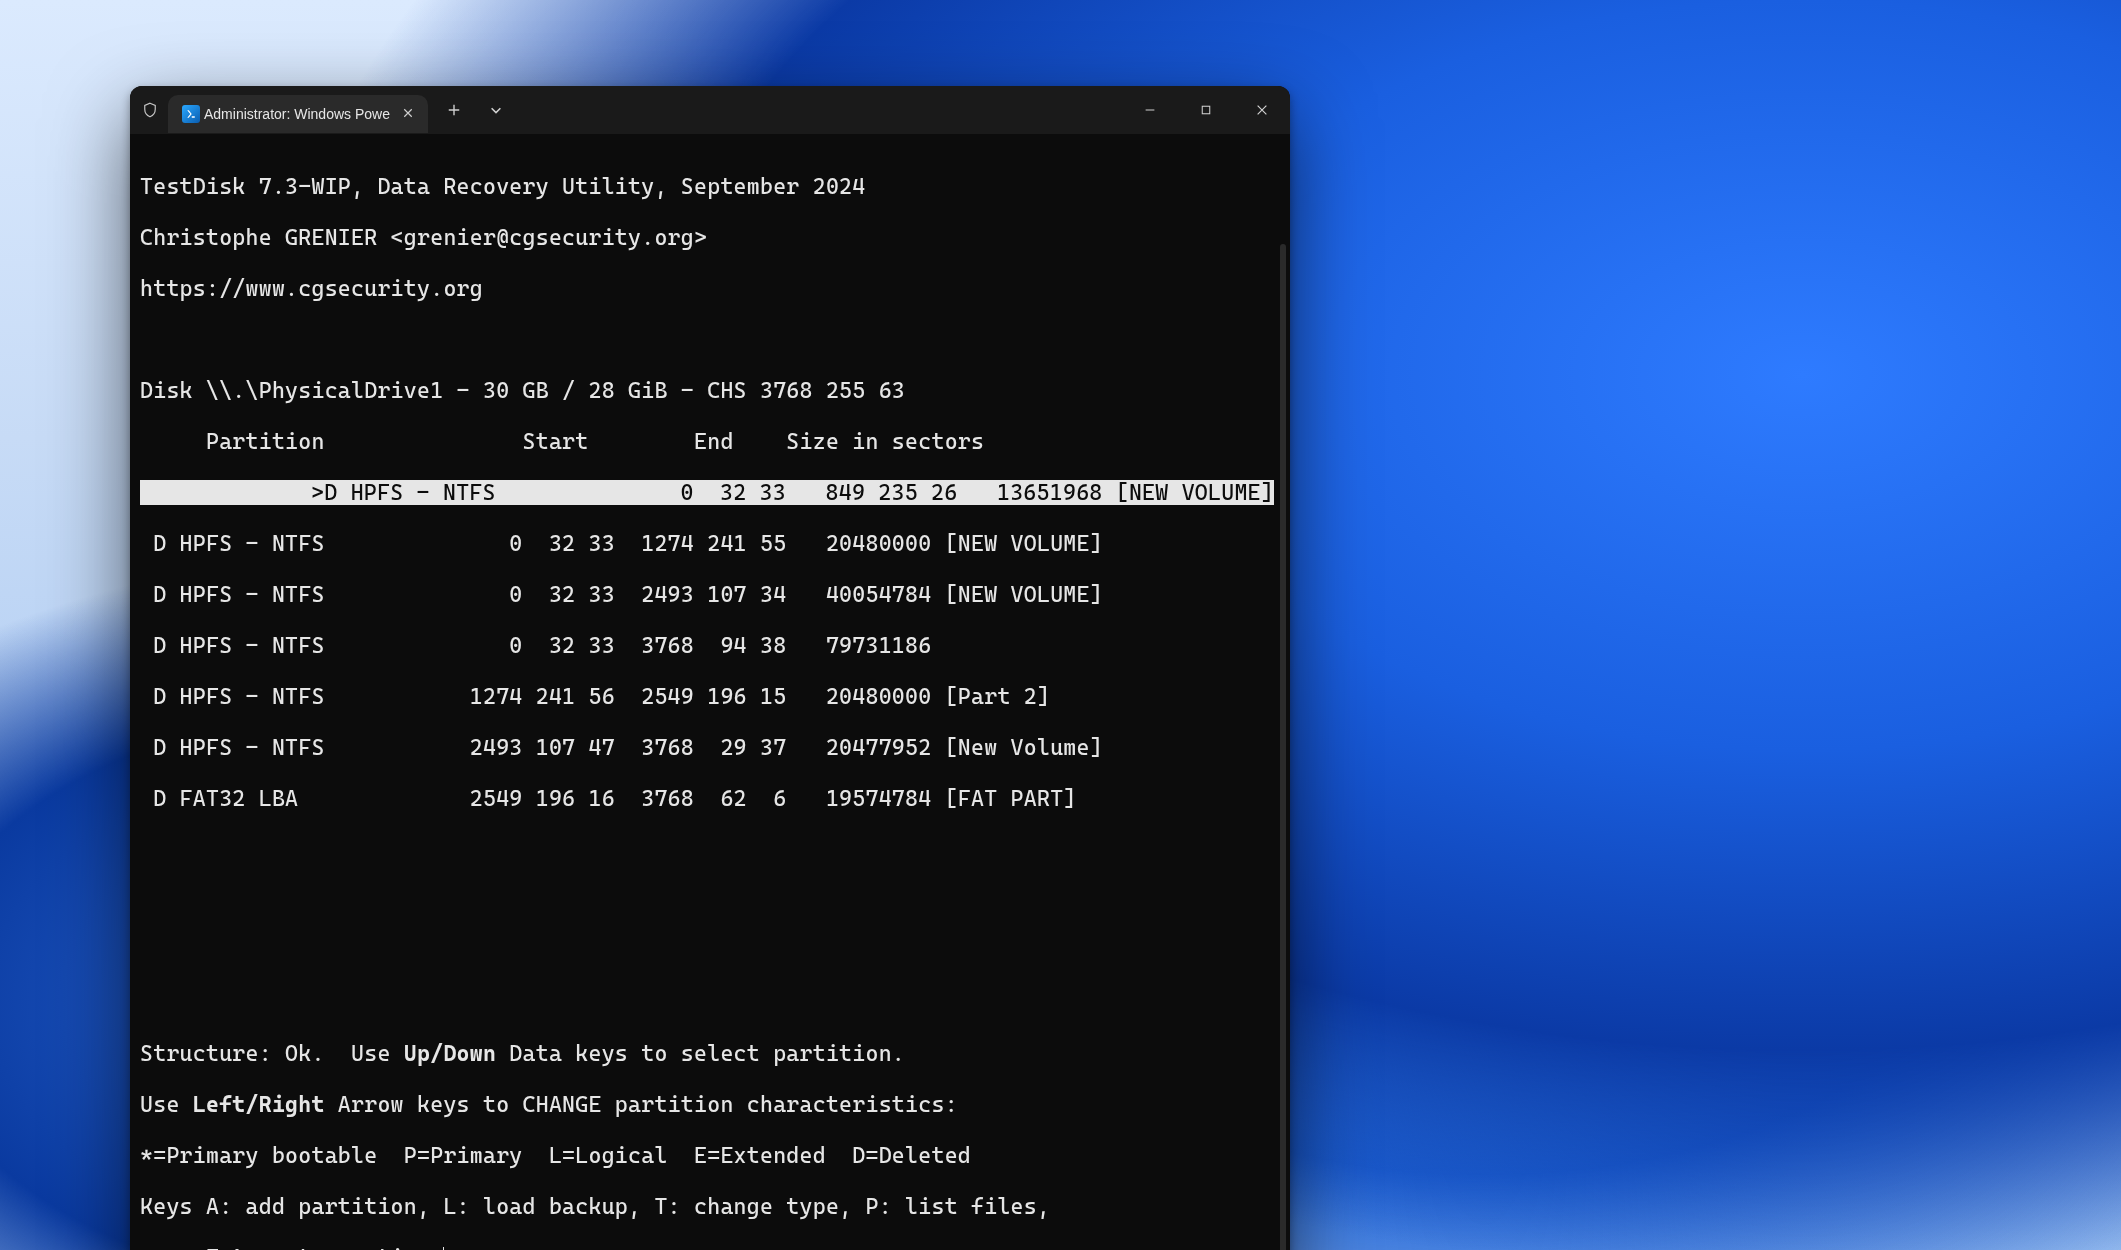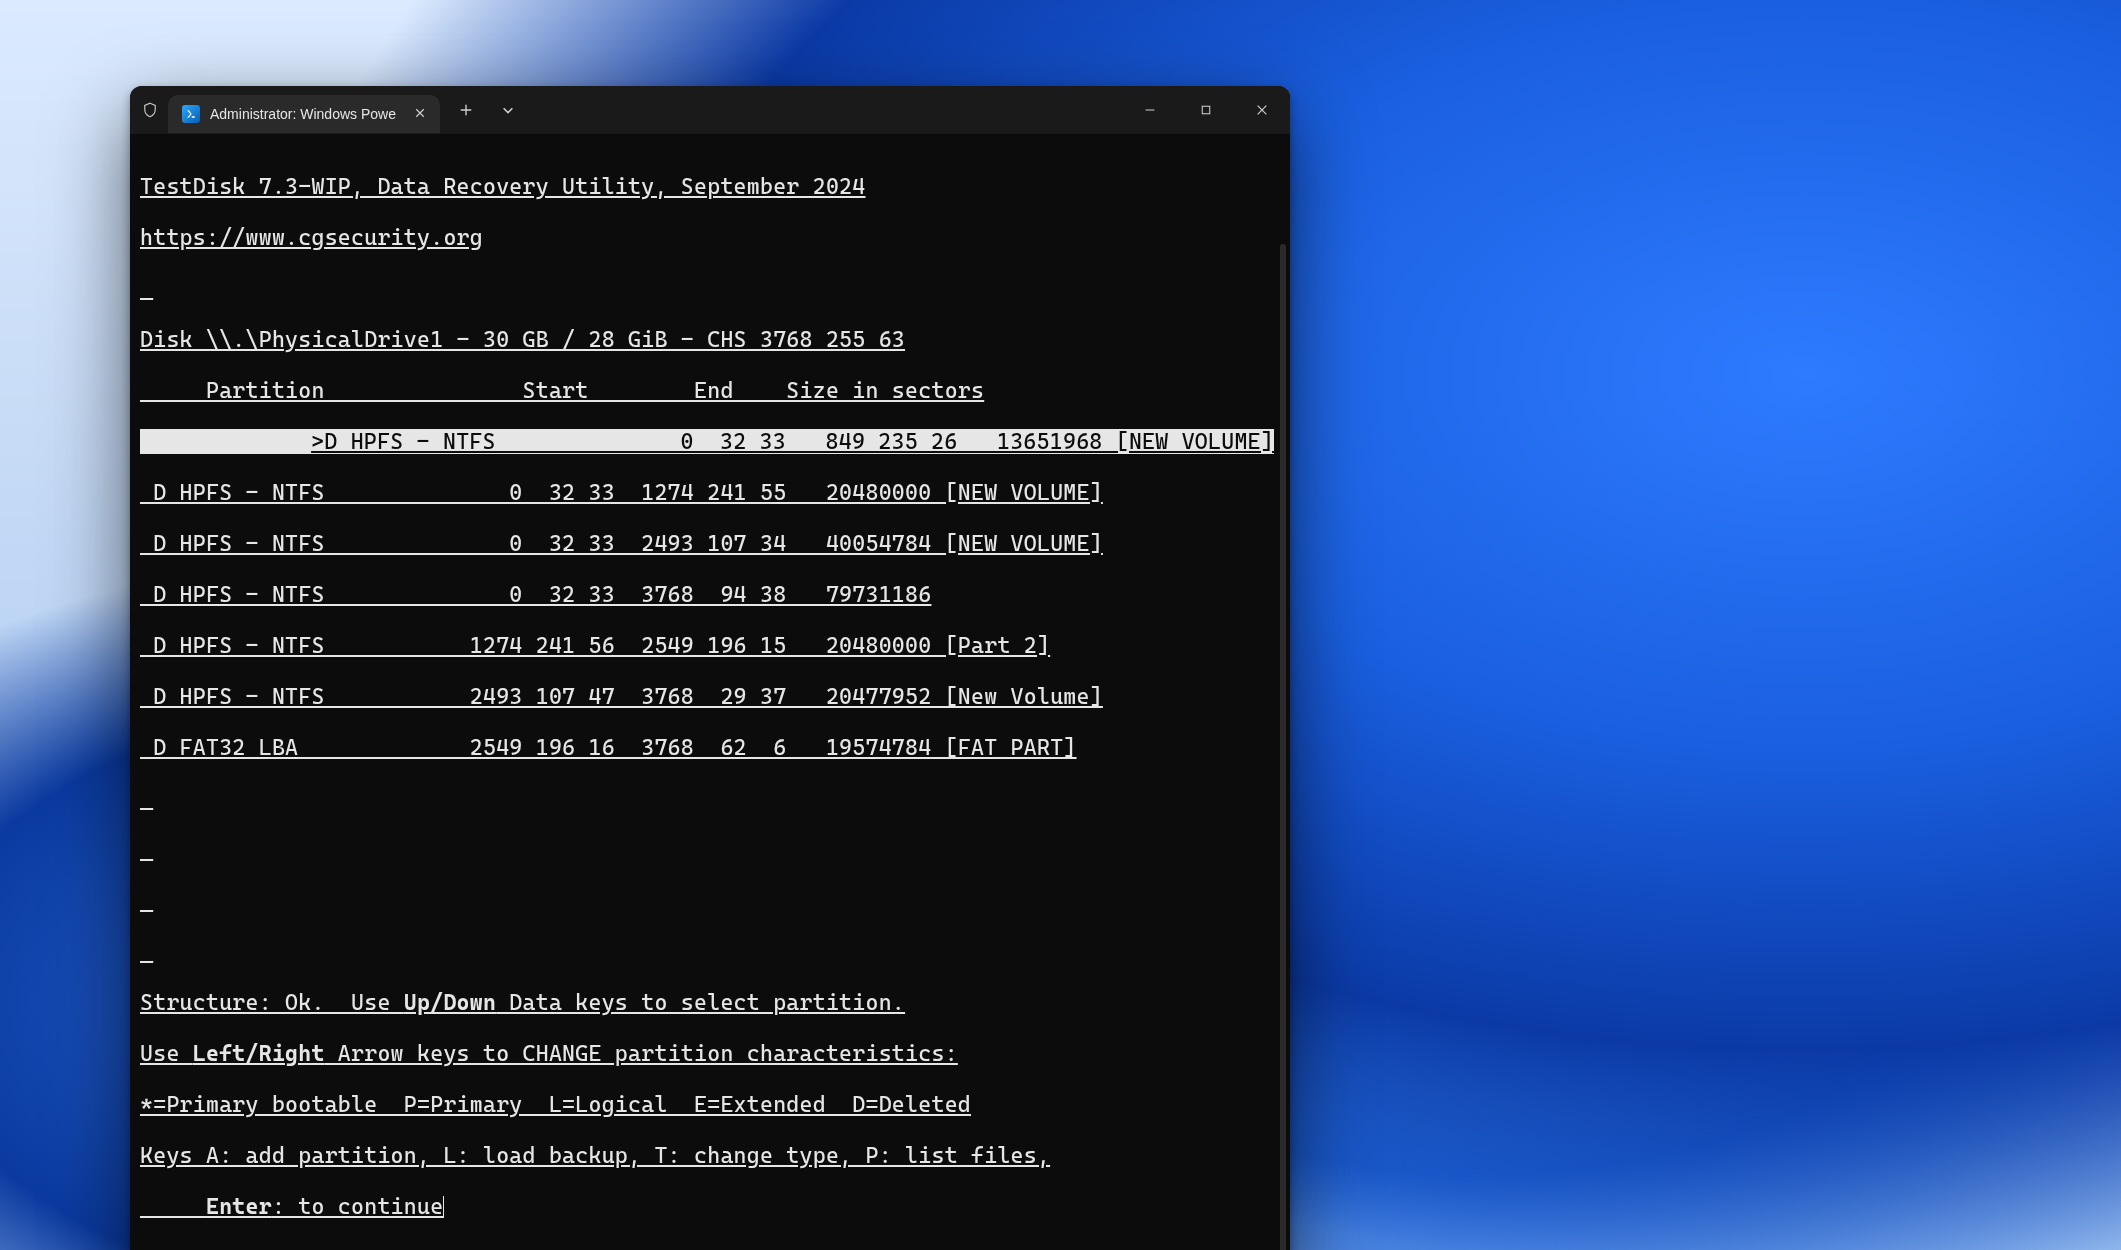--- a/index.html
+++ b/index.html
@@ -38,21 +38,21 @@
       align-items: center;
       padding-left: 10px;
     }
     .shield {
       width: 20px; height: 20px; display: inline-flex; align-items: center; justify-content: center;
       margin-right: 8px;
       color: #c5c5c5;
     }
 
     .tab {
-      display: flex; align-items: center; gap: 10px;
+      display: flex; align-items: center; gap: 4px;
       height: 38px; margin-top: 8px;
       padding: 0 14px;
       background: #2a2a2a;
       color: #e6e6e6;
       border-top-left-radius: 10px; border-top-right-radius: 10px;
       max-width: 300px;
     }
     .tab .ps {
       width: 18px; height: 18px; background: linear-gradient(135deg, #2aa8ff, #0a5db0);
       display: inline-flex; align-items: center; justify-content: center;
@@ -78,21 +78,21 @@
       line-height: 1.16;
       padding: 14px 16px 20px 10px;
       white-space: pre;
       letter-spacing: 0.3px;
     }
     .term .hl { background: #e6e6e6; color: #0c0c0c; text-align: right; }
     .term .b  { font-weight: 700; }
     .scroll {
       position: absolute; right: 4px; top: 110px; bottom: 18px; width: 6px; background: #2a2a2a; border-radius: 3px;
     }
-    .row { display: block; text-decoration: underline; }
+    .row { display: block; }
     .cursor { display: inline-block; width: 1px; height: 22px; background: #e6e6e6; vertical-align: -4px; }
   </style>
 </head>
 <body>
 
 <div class="window">
   <div class="titlebar">
     <div class="tb-left">
       <span class="shield">
         <svg viewBox="0 0 24 24" width="18" height="18" fill="none" stroke="currentColor" stroke-width="1.6">
@@ -139,20 +139,21 @@
       <span class="wc">
         <svg viewBox="0 0 16 16" width="14" height="14" stroke="currentColor" stroke-width="1.4">
             <path d="M3 3l10 10M13 3L3 13"></path>
           </svg>
       </span>
     </div>
   </div>
 
   <div class="term">
 <span class="row">TestDisk 7.3-WIP, Data Recovery Utility, September 2024</span>
+<span class="row">Christophe GRENIER &lt;grenier@cgsecurity.org&gt;</span>
 <span class="row">https://www.cgsecurity.org</span>
 <span class="row"> </span>
 <span class="row">Disk \\.\PhysicalDrive1 - 30 GB / 28 GiB - CHS 3768 255 63</span>
 <span class="row">     Partition               Start        End    Size in sectors</span>
 <span class="row hl">&gt;D HPFS - NTFS              0  32 33   849 235 26   13651968 [NEW VOLUME]</span>
 <span class="row"> D HPFS - NTFS              0  32 33  1274 241 55   20480000 [NEW VOLUME]</span>
 <span class="row"> D HPFS - NTFS              0  32 33  2493 107 34   40054784 [NEW VOLUME]</span>
 <span class="row"> D HPFS - NTFS              0  32 33  3768  94 38   79731186</span>
 <span class="row"> D HPFS - NTFS           1274 241 56  2549 196 15   20480000 [Part 2]</span>
 <span class="row"> D HPFS - NTFS           2493 107 47  3768  29 37   20477952 [New Volume]</span>

